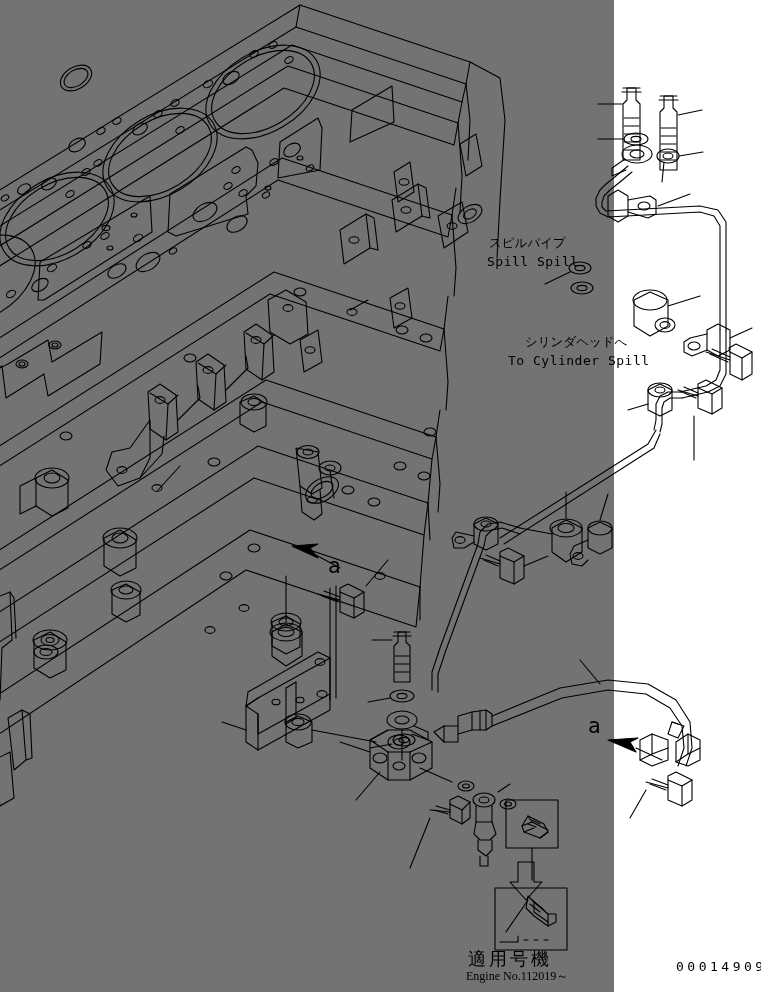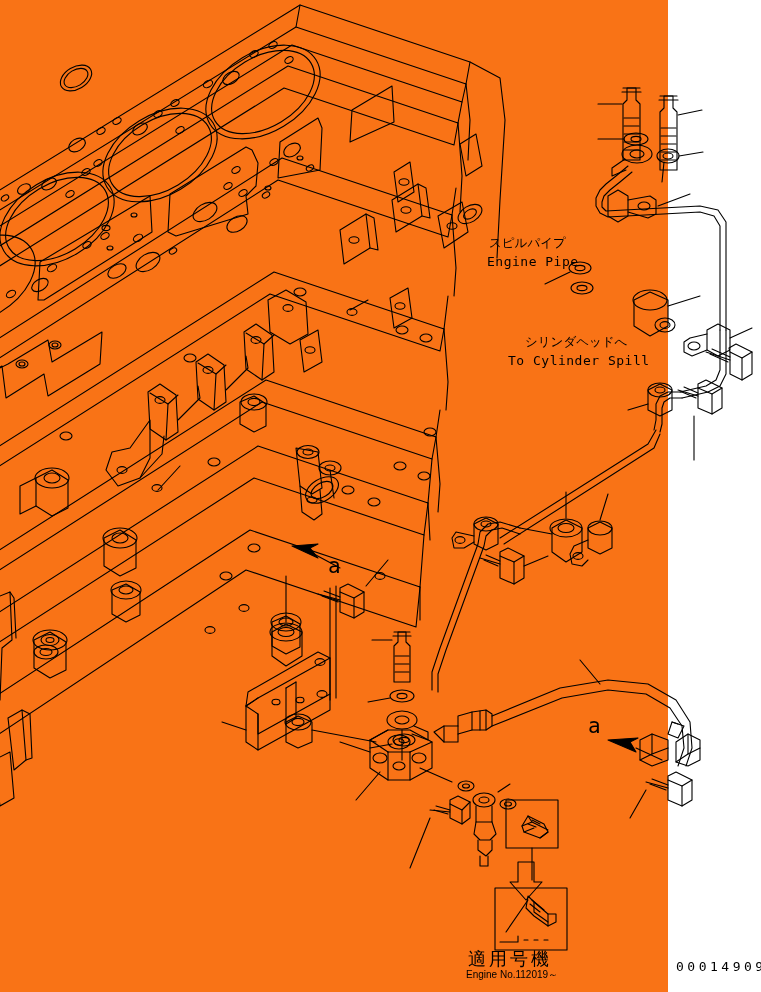--- a/index.html
+++ b/index.html
@@ -5,31 +5,31 @@
 <style>
   html,body{margin:0;padding:0;background:#ffffff;}
   body{
     width:761px;height:992px;
     font-family:"Liberation Sans", sans-serif;
     color:#000;
     overflow:hidden;
     position:relative;
   }
   #sheet{
-    position:absolute;left:0;top:0;width:668px;height:992px;
-    background:#f97316;
+    position:absolute;left:0;top:0;width:614px;height:992px;
+    background:#737373;
   }
   svg#art{position:absolute;left:0;top:0;width:761px;height:992px;}
   .lbl{position:absolute;white-space:pre;line-height:1.0;}
   .jp{font-family:"DejaVu Sans", sans-serif;font-size:12.5px;letter-spacing:0px;}
   .en{font-family:"DejaVu Sans Mono","Liberation Mono",monospace;font-size:13px;letter-spacing:0.5px;}
   .callout-a{font-family:"DejaVu Sans Mono","Liberation Mono",monospace;font-size:21px;}
   .dwgno{font-family:"DejaVu Sans Mono","Liberation Mono",monospace;font-size:13px;letter-spacing:3.5px;}
   .notejp{font-family:"DejaVu Sans", sans-serif;font-size:18px;letter-spacing:3px;}
-  .noteen{font-family:Liberation Sans, sans-serif;font-size:10px;letter-spacing:0px;}
+  .noteen{font-family:Liberation Serif, serif;font-size:12px;letter-spacing:0px;}
 </style>
 </head>
 <body>
 
 <div id="sheet">
 
   <svg id="art" viewBox="0 0 761 992" xmlns="http://www.w3.org/2000/svg" fill="none" stroke="#000" stroke-width="1.1" stroke-linecap="round" stroke-linejoin="round">
 
     <g>
 
@@ -578,21 +578,21 @@
       <path d="M 548 914 L 548 926"></path>
       <path d="M 530 904 L 540 912 M 532 900 L 544 910"></path>
       <path d="M 528 900 L 506 932"></path>
       <path d="M 500 942 L 518 942 L 518 936"></path>
       <path d="M 524 940 L 528 940 M 534 940 L 538 940 M 544 940 L 548 940"></path>
     </g>
 
   </svg>
 
   <div class="lbl jp" style="left:489px;top:237px;">スピルパイプ</div>
-  <div class="lbl en" style="left:487px;top:255px;">Engine Pipe</div>
+  <div class="lbl en" style="left:487px;top:255px;">Spill Spill</div>
 
   <div class="lbl jp" style="left:525px;top:336px;">シリンダヘッドへ</div>
   <div class="lbl en" style="left:508px;top:354px;">To Cylinder Spill</div>
 
   <div class="lbl callout-a" style="left:328px;top:556px;">a</div>
 
   <div class="lbl callout-a" style="left:588px;top:716px;">a</div>
 
   <div class="lbl notejp" style="left:468px;top:950px;">適用号機</div>
   <div class="lbl noteen" style="left:466px;top:970px;">Engine No.112019～</div>

